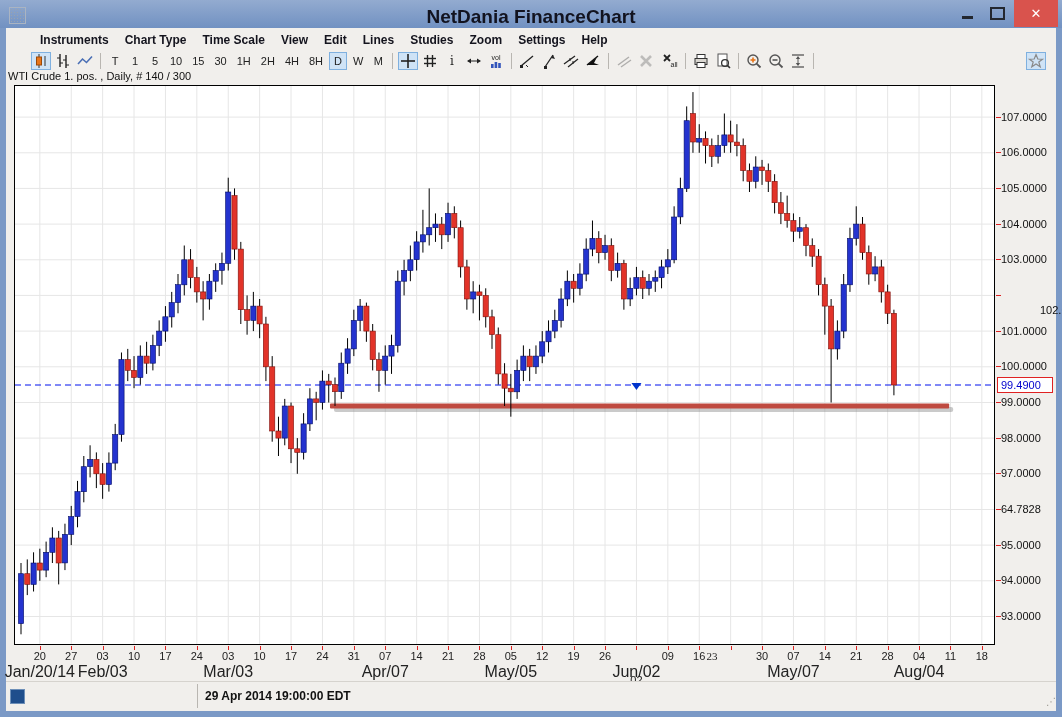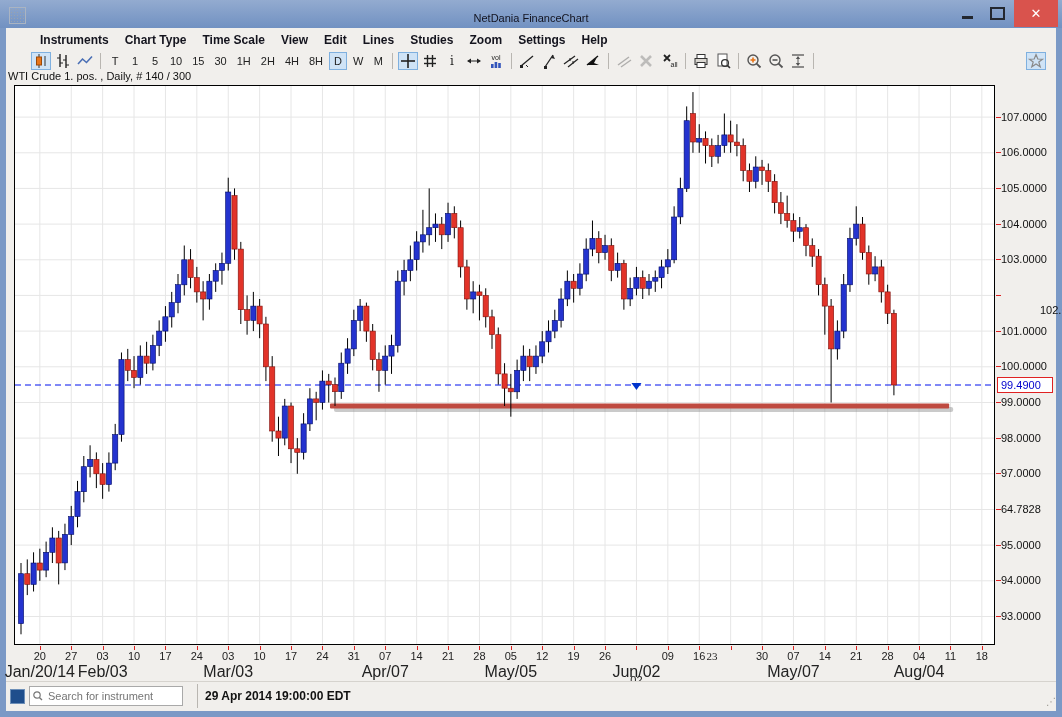--- a/index.html
+++ b/index.html
@@ -5,22 +5,22 @@
   html,body{margin:0;padding:0;}
   body{width:1062px;height:717px;position:relative;overflow:hidden;
        background:#7b99c6;font-family:"Liberation Sans",sans-serif;
        -webkit-font-smoothing:antialiased;}
   
   #titlebar{position:absolute;left:0;top:0;width:1062px;height:28px;
     background:linear-gradient(#93abd0,#7191c2);}
   #app-icon{position:absolute;left:9px;top:7px;width:15px;height:15px;
     background-image:radial-gradient(#9aa2ad 35%,transparent 36%);
     background-size:3px 3px;border:1px solid #aab4c2;}
-  #window-title{position:absolute;left:0;right:0;top:12px;text-align:center;
-    font-size:11px;color:#12131f;}
+  #window-title{position:absolute;left:0;right:0;top:6px;text-align:center;
+    font-size:19px;color:#12131f;font-weight:bold;}
   .win-btn{position:absolute;top:0;height:27px;display:flex;align-items:center;
     justify-content:center;color:#2a2f3a;font-size:12px;cursor:default;}
   #btn-min{left:952px;width:30px;}
   #btn-max{left:982px;width:30px;}
   #btn-close{left:1014px;width:44px;background:#d9534d;color:#fff;font-size:13px;}
   #btn-min .glyph{width:11px;height:3px;background:#23272f;margin-top:8px;}
   #btn-max .glyph{width:11px;height:9px;border:2px solid #23272f;}
   .frame-side{position:absolute;top:28px;width:6px;height:683px;background:#7b99c6;}
   #frame-bottom{position:absolute;left:0;top:710px;width:1062px;height:7px;background:#7b99c6;}
   #content-bg{position:absolute;left:6px;top:28px;width:1050px;height:682px;background:#f1efec;}
@@ -742,23 +742,16 @@
     <div class="molab" style="left: 385.24px;">Apr/07</div>
     <div class="molab" style="left: 510.84px;">May/05</div>
     <div class="molab" style="left: 636.44px;">Jun/02</div>
     <div class="molab" style="left: 793.44px;">May/07</div>
     <div class="molab" style="left: 919.04px;">Aug/04</div>
   </div>
 <div id="price-marker" style="top: 377.475px;">99.4900</div>
 
 <div id="statusbar">
   <div id="conn-icon"></div>
-  <div id="search-box">
-    <svg width="16" height="14">
-      <circle cx="7" cy="6" r="3.2" fill="none" stroke="#777" stroke-width="1.2"></circle>
-      <line x1="9.4" y1="8.6" x2="12" y2="11" stroke="#777" stroke-width="1.4"></line>
-    </svg>
-    <input type="text" placeholder="Search for instrument" style="">
-  </div>
   <div id="status-sep"></div>
   <div id="status-time">29 Apr 2014 19:00:00 EDT</div>
   <div id="resize-grip">⋰</div>
 </div>
 
 </body></html>

